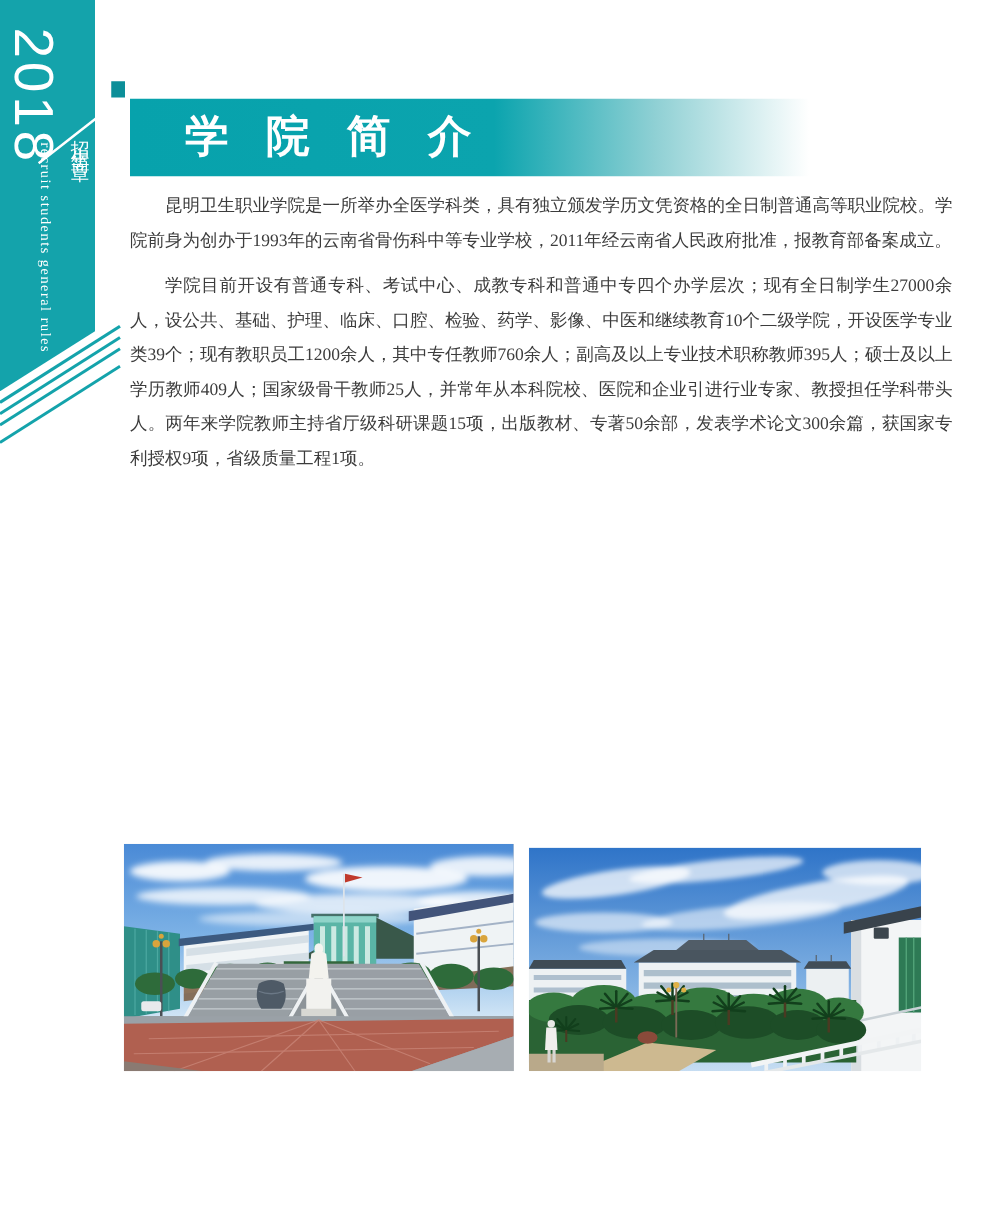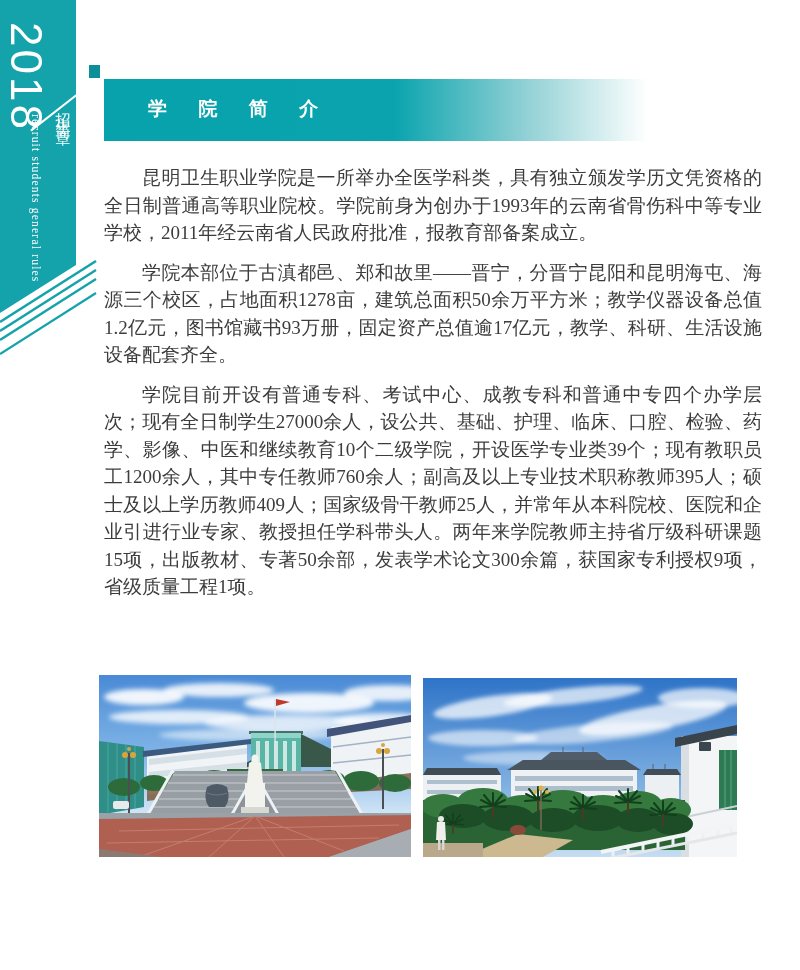--- a/index.html
+++ b/index.html
@@ -17,27 +17,27 @@
   .spine-cn{position:absolute;left:53px;top:100px;writing-mode:vertical-rl;text-orientation:upright;
             font-size:15px;letter-spacing:6px;color:#ffffff;}
   .spine-en{position:absolute;left:30px;top:114px;writing-mode:vertical-rl;
             font-size:11.5px;letter-spacing:1.2px;color:#ffffff;}
   .spine-stripes{position:absolute;left:0;top:255px;width:100px;height:110px;}
 
   
   .banner{position:absolute;left:104px;top:79px;width:560px;height:62px;
           background:linear-gradient(90deg,#07a2ac 0%,#0ba4ae 52%,#8fd0d4 75%,rgba(255,255,255,0) 97%);}
   .banner-title{position:absolute;left:44px;top:0;line-height:62px;color:#ffffff;
-                font-family:Liberation Mono, monospace;
-                font-size:19px;font-weight:bold;letter-spacing:10px;}
+                font-family:Liberation Sans, sans-serif;
+                font-size:35px;font-weight:bold;letter-spacing:10px;}
   .banner-notch{position:absolute;left:89px;top:65px;width:11px;height:13px;background:#0c8f99;}
 
   
   .bodytext{position:absolute;left:104px;top:152px;width:658px;color:#3c3c3c;}
-  .bodytext p{margin:12px 0 9px 0;font-size:19px;line-height:27.5px;
+  .bodytext p{margin:0 0 9px 0;font-size:14px;line-height:27.5px;
               text-align:justify;text-indent:2em;}
 
   
   .photo{position:absolute;overflow:hidden;}
   .photo svg{display:block;}
   .photo-left{left:99px;top:675px;width:312px;height:182px;}
   .photo-right{left:423px;top:678px;width:314px;height:179px;}
 </style>
 </head>
 <body>
@@ -56,21 +56,20 @@
     <line x1="0" y1="99" x2="96" y2="38" stroke="#14a3ab" stroke-width="2.2"></line>
   </svg>
 
   <div class="banner-notch"></div>
   <div class="banner">
     <div class="banner-title">学 院 简 介</div>
   </div>
 
   <div class="bodytext">
     <p>昆明卫生职业学院是一所举办全医学科类，具有独立颁发学历文凭资格的全日制普通高等职业院校。学院前身为创办于1993年的云南省骨伤科中等专业学校，2011年经云南省人民政府批准，报教育部备案成立。</p>
-    <p>学院本部位于古滇都邑、郑和故里——晋宁，分晋宁昆阳和昆明海屯、海源三个校区，占地面积1278亩，建筑总面积50余万平方米；教学仪器设备总值1.2亿元，图书馆藏书93万册，固定资产总值逾17亿元，教学、科研、生活设施设备配套齐全。</p>
     <p>学院目前开设有普通专科、考试中心、成教专科和普通中专四个办学层次；现有全日制学生27000余人，设公共、基础、护理、临床、口腔、检验、药学、影像、中医和继续教育10个二级学院，开设医学专业类39个；现有教职员工1200余人，其中专任教师760余人；副高及以上专业技术职称教师395人；硕士及以上学历教师409人；国家级骨干教师25人，并常年从本科院校、医院和企业引进行业专家、教授担任学科带头人。两年来学院教师主持省厅级科研课题15项，出版教材、专著50余部，发表学术论文300余篇，获国家专利授权9项，省级质量工程1项。</p>
   </div>
 
   <div class="photo photo-left" aria-label="campus plaza with white statue, flagpole and twin staircases">
     <svg viewBox="0 0 312 182" width="312" height="182">
       <defs>
         <linearGradient id="skyL" x1="0" y1="0" x2="0" y2="1">
           <stop offset="0" stop-color="#4a8ad6"></stop>
             <stop offset="0.55" stop-color="#7eb3e6"></stop>
             <stop offset="1" stop-color="#cfe4f5"></stop>

